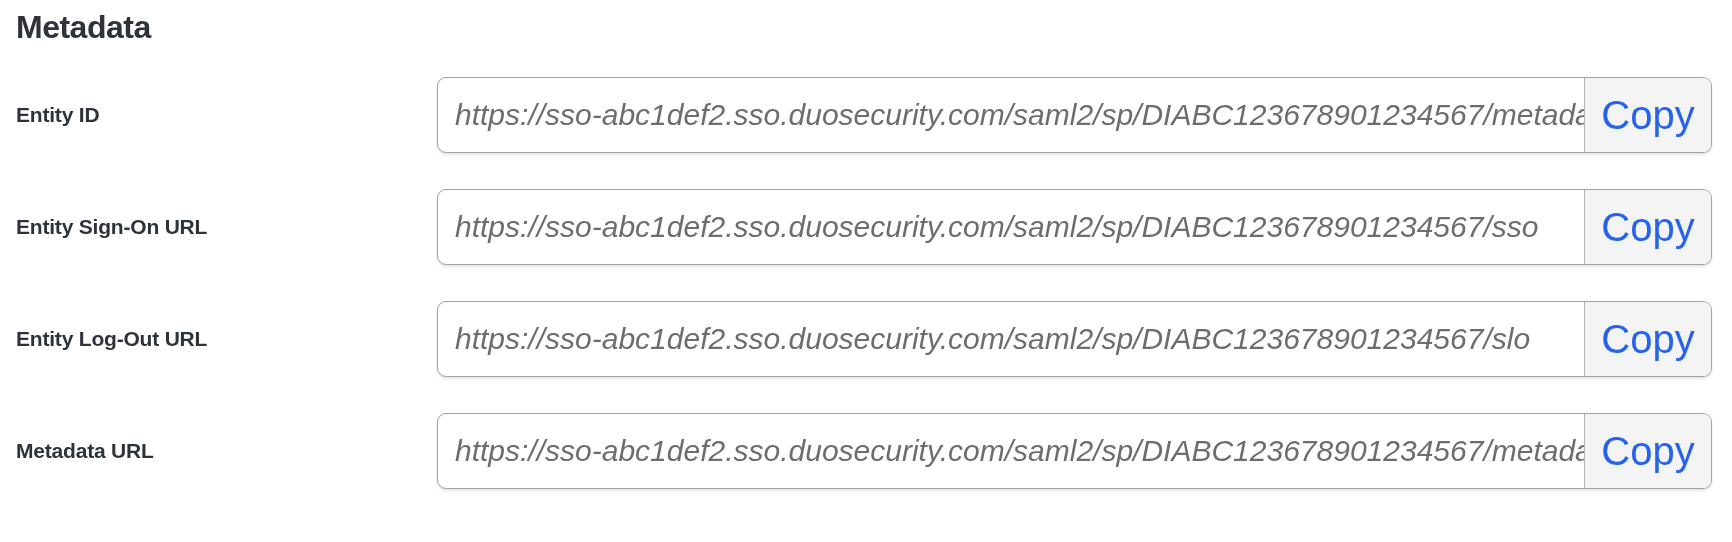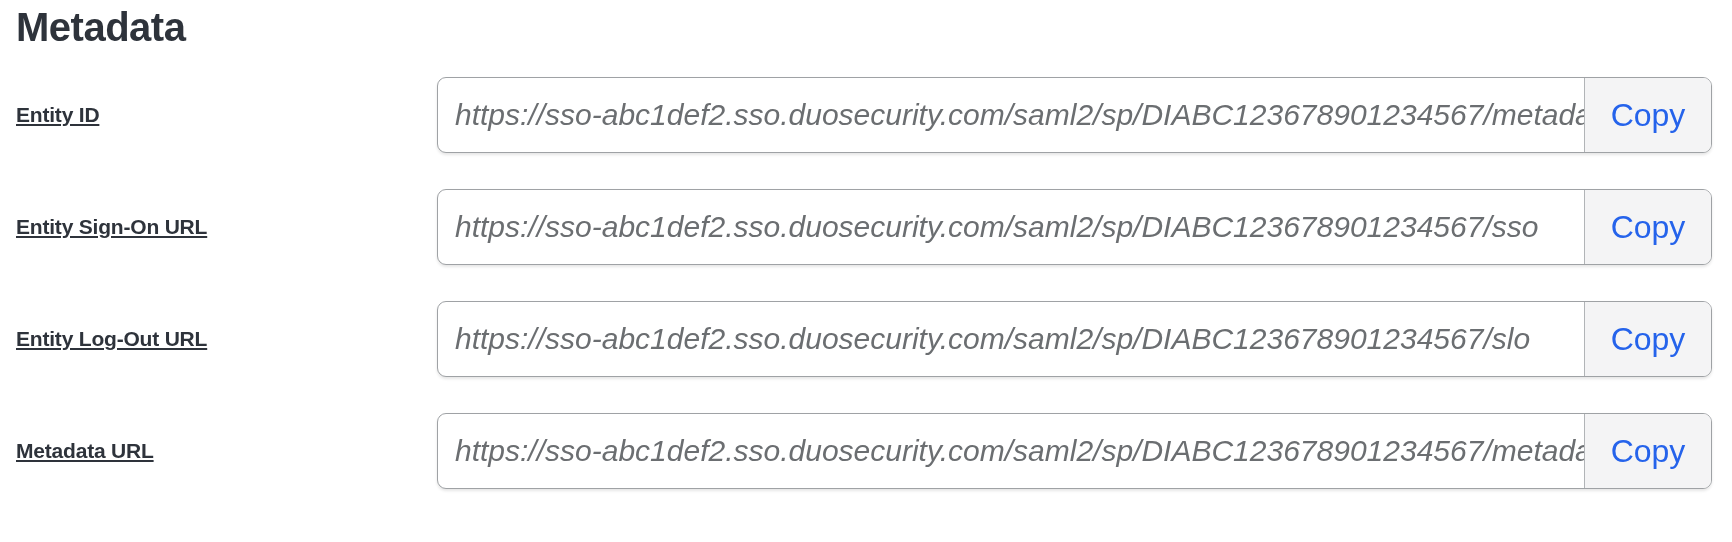--- a/index.html
+++ b/index.html
@@ -9,40 +9,39 @@
     height: 542px;
     background: #ffffff;
     font-family: "Liberation Sans", sans-serif;
     overflow: hidden;
   }
   .page {
     padding: 6px 20px 0 16px;
   }
   .section-title {
     margin: 0 0 29px 0;
-    font-size: 40px;
+    font-size: 32px;
     line-height: 42px;
     font-weight: bold;
     letter-spacing: -0.5px;
     color: #2e333b;
   }
   .row {
     display: flex;
     align-items: center;
     margin-bottom: 36px;
   }
   .row:last-child { margin-bottom: 15px; }
   .row-label {
     flex: 0 0 421px;
     width: 421px;
     font-size: 21px;
     font-weight: bold;
     color: #2e333b;
     letter-spacing: -0.2px;
-    text-decoration: underline;
   }
   .input-group {
     flex: 1;
     height: 76px;
     display: flex;
     align-items: stretch;
     background: #ffffff;
     border: 1.5px solid #9fa2a5;
     border-radius: 9px;
     overflow: hidden;
@@ -66,21 +65,21 @@
   .copy-btn {
     flex: 0 0 127px;
     width: 127px;
     border: none;
     border-left: 1.5px solid #b1b4b7;
     margin: 0;
     padding: 0;
     background: #f4f4f5;
     color: #2563eb;
     font-family: "Liberation Sans", sans-serif;
-    font-size: 32px;
+    font-size: 40px;
     line-height: 1;
     cursor: pointer;
     display: flex;
     align-items: center;
     justify-content: center;
   }
 </style>
 </head>
 <body>
 

